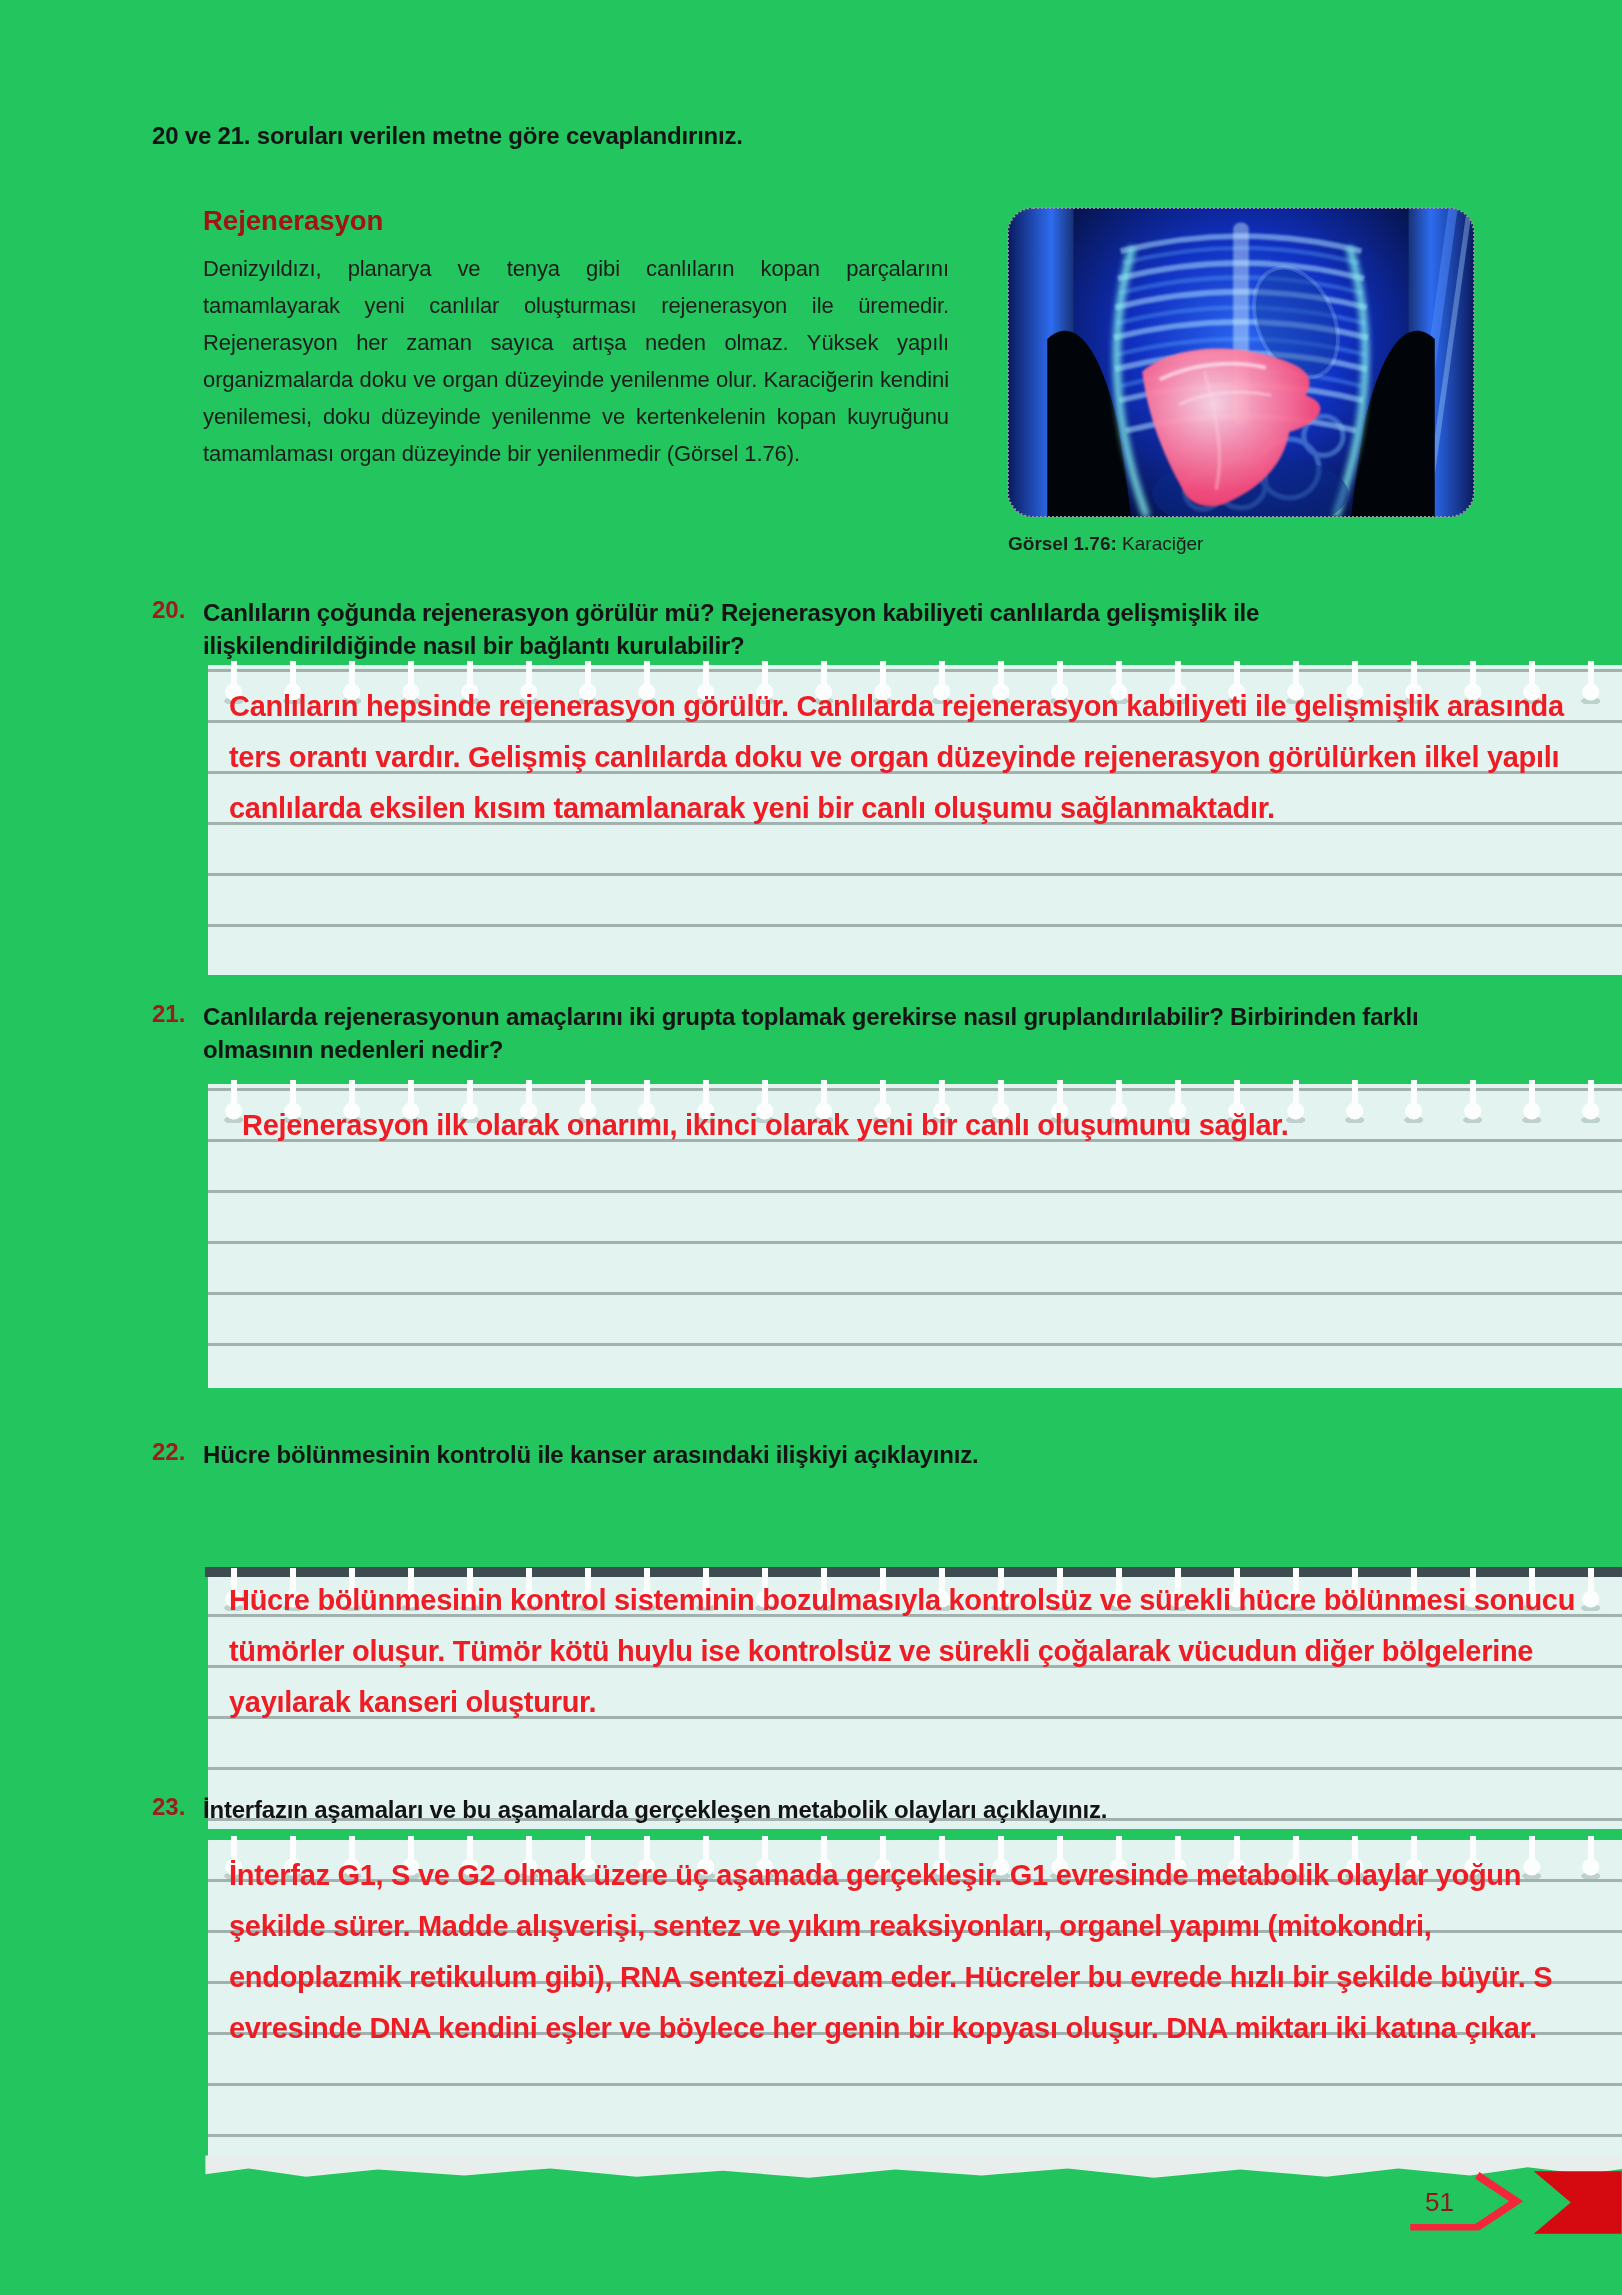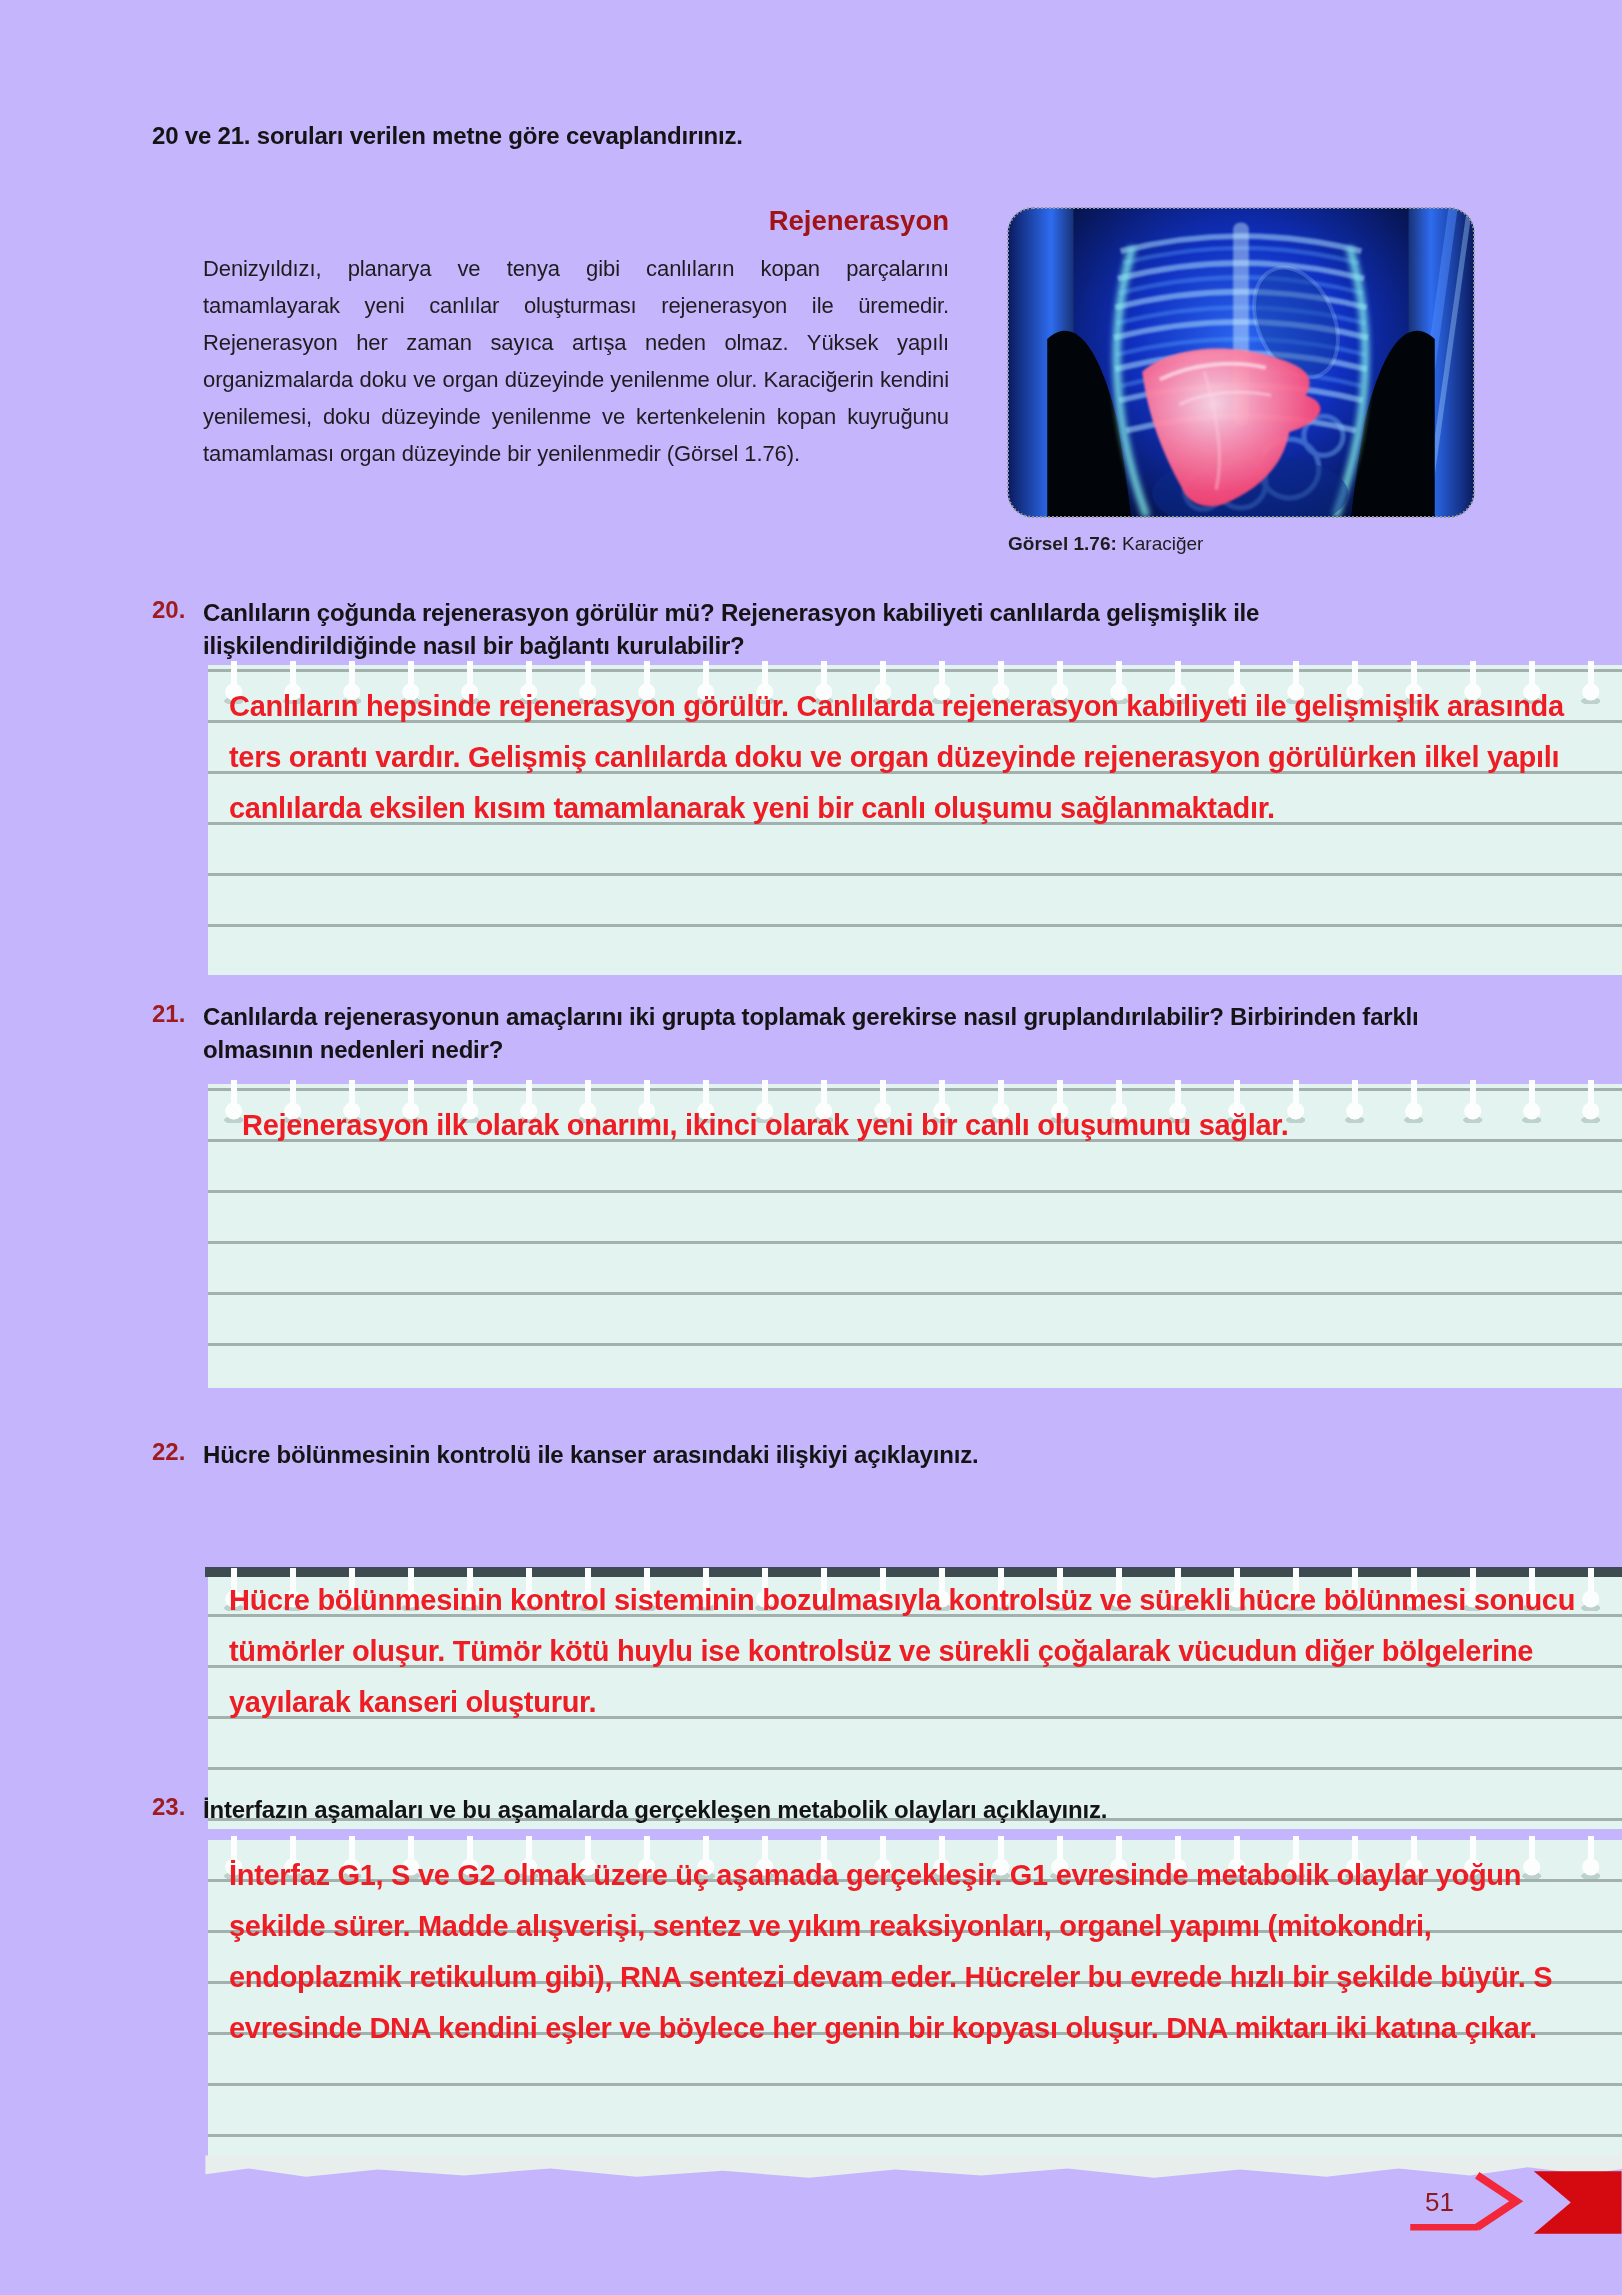--- a/index.html
+++ b/index.html
@@ -1,28 +1,28 @@
 <!DOCTYPE html>
 <html lang="tr" style="font-size:10.5px"><head>
 <meta charset="utf-8">
 <style>
   html,body{margin:0;padding:0;background:#ffffff;}
   #page{
-    position:relative; width:1623px; height:2295px; background:#c4b5fd;
+    position:relative; width:1623px; height:2295px; background:#22c55e;
     font-family:"Liberation Sans", sans-serif; overflow:hidden;
   }
   
   .instruction{
     position:absolute; left:152px; top:122px; width:1112px;
     font-size:24px; font-weight:700; color:#141414; letter-spacing:-0.2px;
   }
   
   .passage-title{
     position:absolute; left:203px; top:205px; width:746px;
-    text-align:right; font-size:27.5px; font-weight:700; color:#a01317;
+    text-align:left; font-size:27.5px; font-weight:700; color:#a01317;
   }
   .passage-body{
     position:absolute; left:203px; top:250px; width:746px;
     font-size:22px; line-height:37px; color:#1d1d1d; text-align:justify;
     letter-spacing:-0.1px;
   }
   
   .figure{
     position:absolute; left:1008px; top:208px; width:466px; height:309px;
     border-radius:25px; overflow:hidden; background:#05070d;

